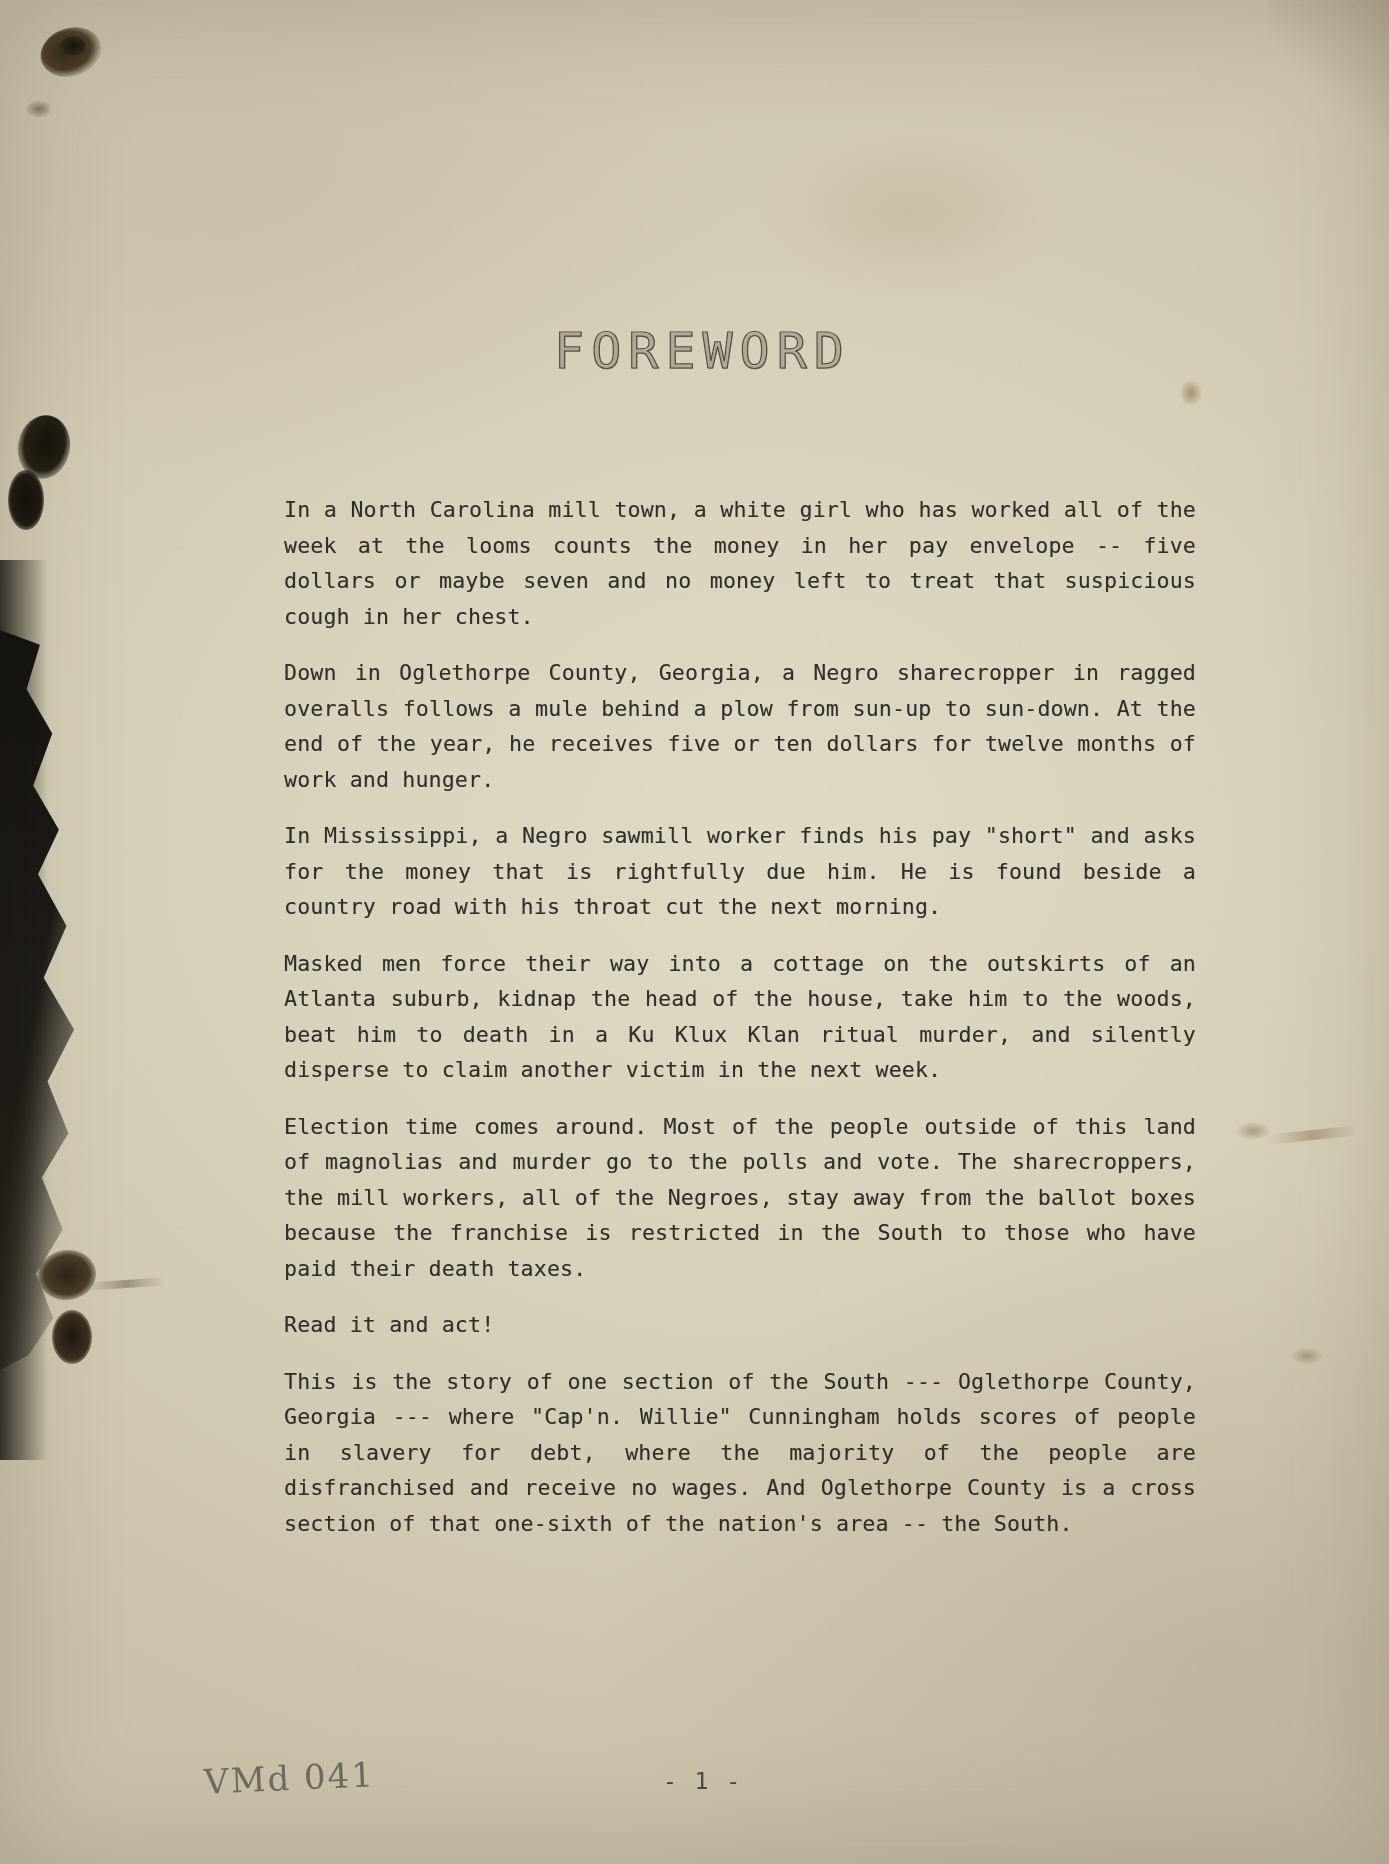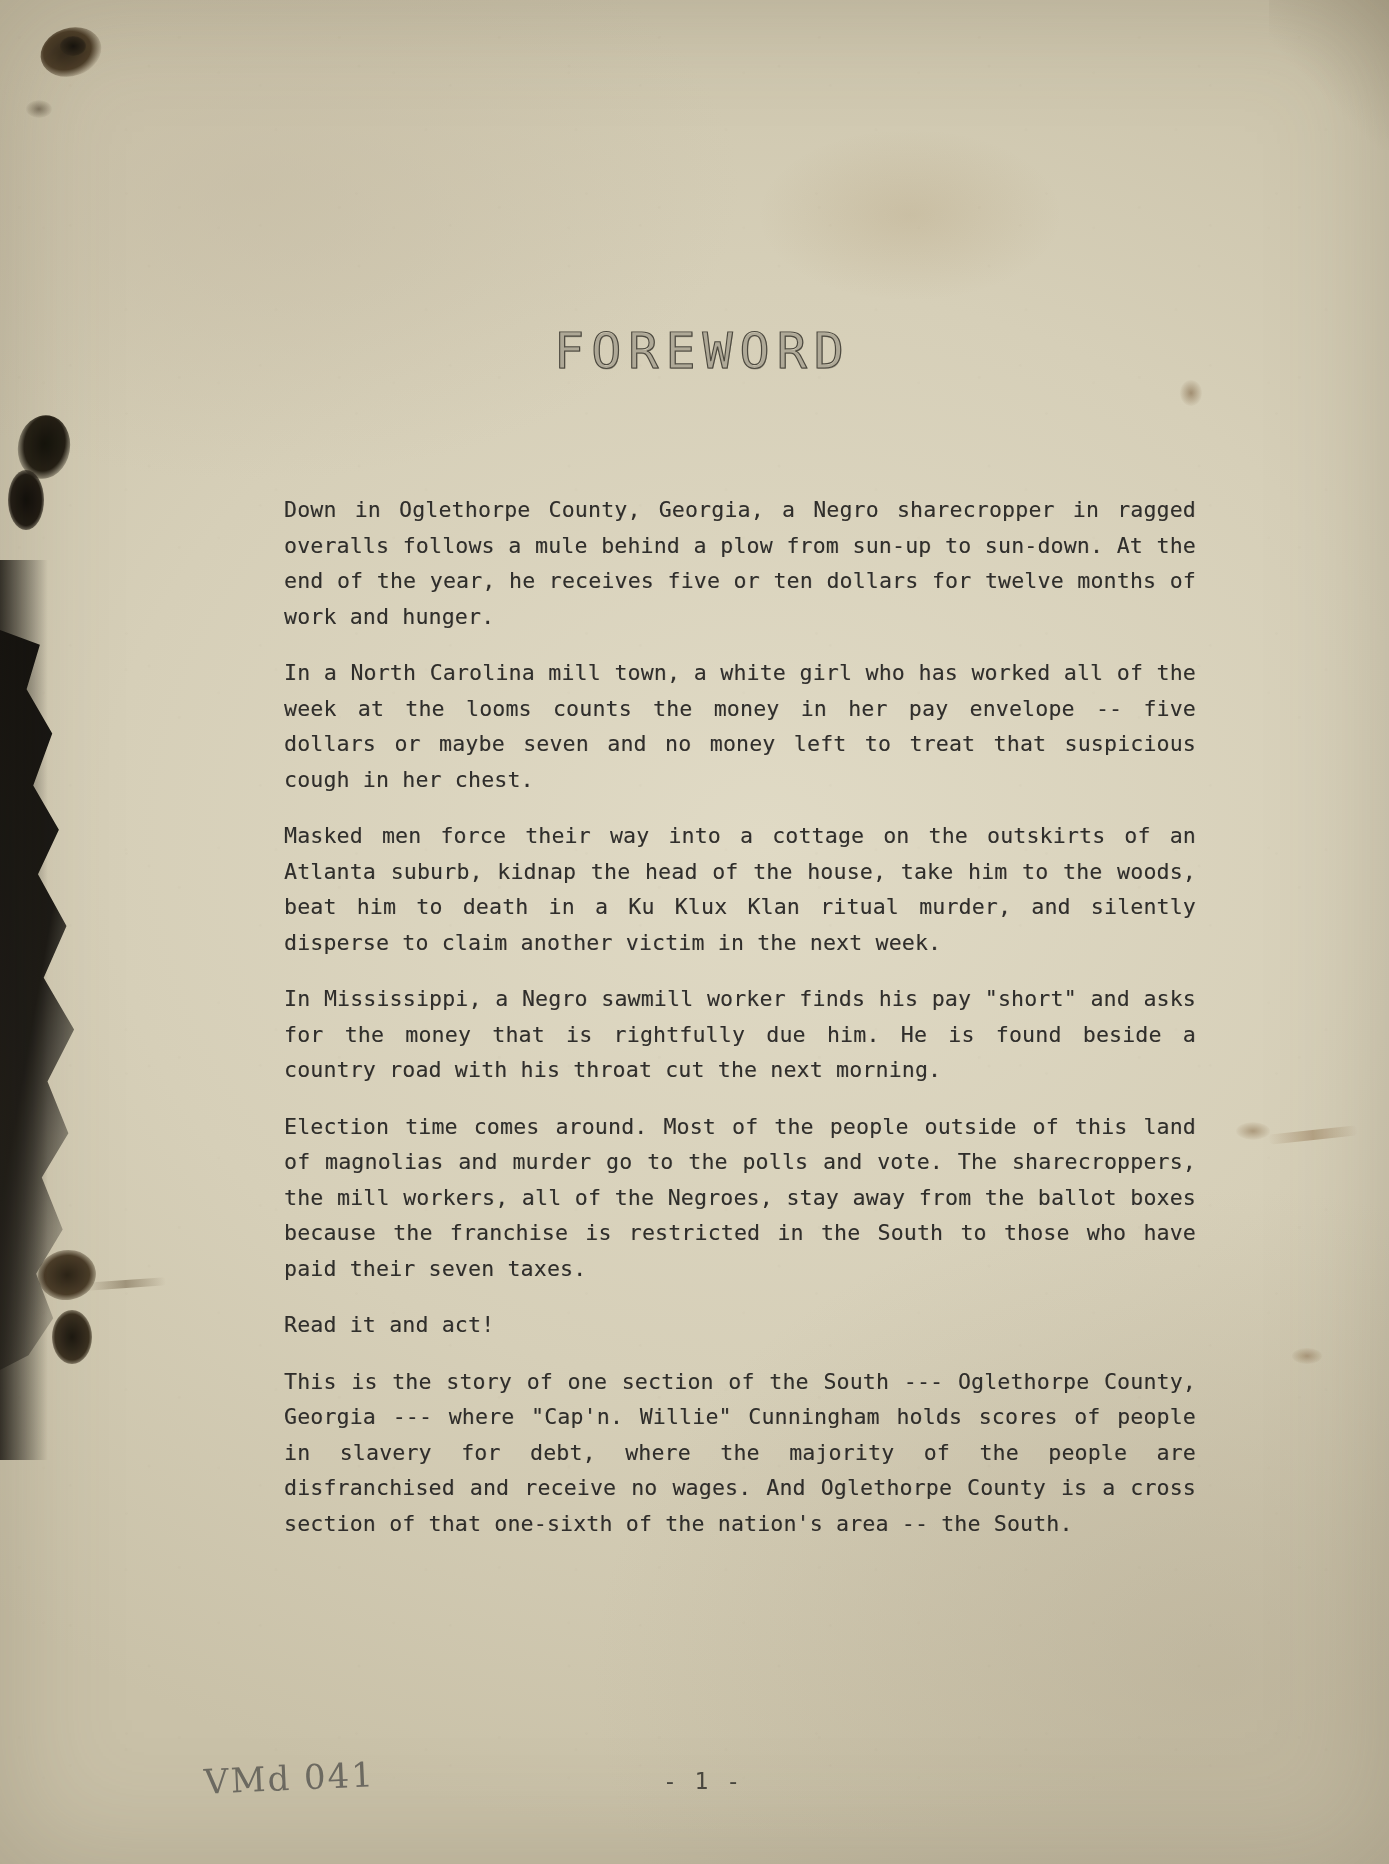--- a/index.html
+++ b/index.html
@@ -205,25 +205,25 @@
   <div class="blot blot-k"></div>
 
   <div class="tear-edge"></div>
   <div class="tear"></div>
   <div class="fold"></div>
 
   <div class="content">
     <div class="doc-title"><span>FOREWORD</span></div>
 
     <div class="body-text">
+      <p>In a North Carolina mill town, a white girl who has worked all of the week at the looms counts the money in her pay envelope -- five dollars or maybe seven and no money left to treat that suspicious cough in her chest.</p>
       <p>Down in Oglethorpe County, Georgia, a Negro sharecropper in ragged overalls follows a mule behind a plow from sun-up to sun-down. At the end of the year, he receives five or ten dollars for twelve months of work and hunger.</p>
-      <p>In a North Carolina mill town, a white girl who has worked all of the week at the looms counts the money in her pay envelope -- five dollars or maybe seven and no money left to treat that suspicious cough in her chest.</p>
+      <p>In Mississippi, a Negro sawmill worker finds his pay "short" and asks for the money that is rightfully due him. He is found beside a country road with his throat cut the next morning.</p>
       <p>Masked men force their way into a cottage on the outskirts of an Atlanta suburb, kidnap the head of the house, take him to the woods, beat him to death in a Ku Klux Klan ritual murder, and silently disperse to claim another victim in the next week.</p>
-      <p>In Mississippi, a Negro sawmill worker finds his pay "short" and asks for the money that is rightfully due him. He is found beside a country road with his throat cut the next morning.</p>
-      <p>Election time comes around. Most of the people outside of this land of magnolias and murder go to the polls and vote. The sharecroppers, the mill workers, all of the Negroes, stay away from the ballot boxes because the franchise is restricted in the South to those who have paid their seven taxes.</p>
+      <p>Election time comes around. Most of the people outside of this land of magnolias and murder go to the polls and vote. The sharecroppers, the mill workers, all of the Negroes, stay away from the ballot boxes because the franchise is restricted in the South to those who have paid their death taxes.</p>
       <p>Read it and act!</p>
       <p>This is the story of one section of the South --- Oglethorpe County, Georgia --- where "Cap'n. Willie" Cunningham holds scores of people in slavery for debt, where the majority of the people are disfranchised and receive no wages. And Oglethorpe County is a cross section of that one-sixth of the nation's area -- the South.</p>
     </div>
 
     <div class="pencil-mark">VMd 041</div>
     <div class="page-number">- 1 -</div>
   </div>
 
   <div class="vignette"></div>
 </div>

